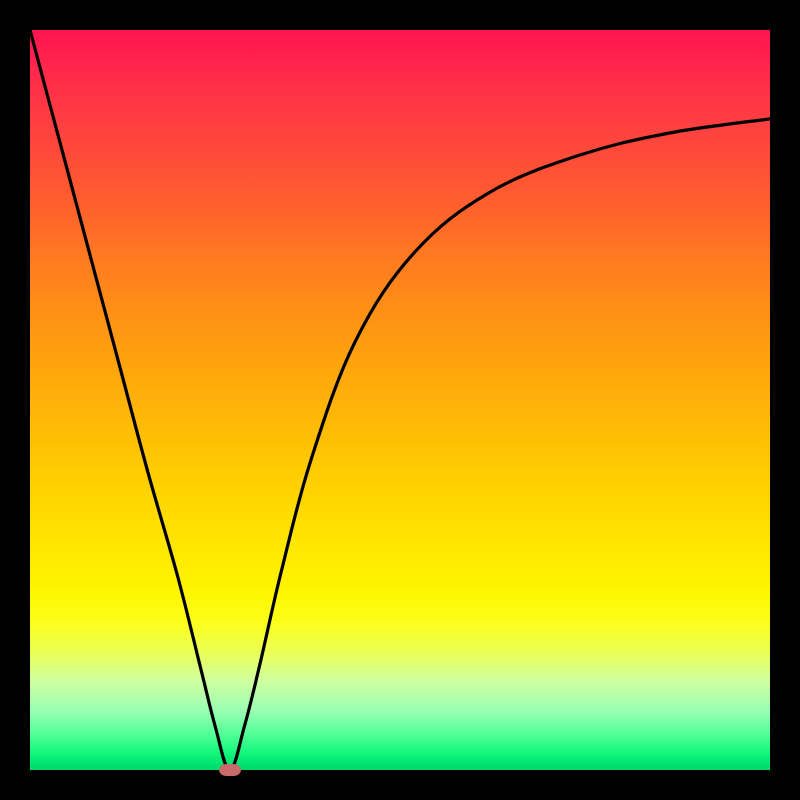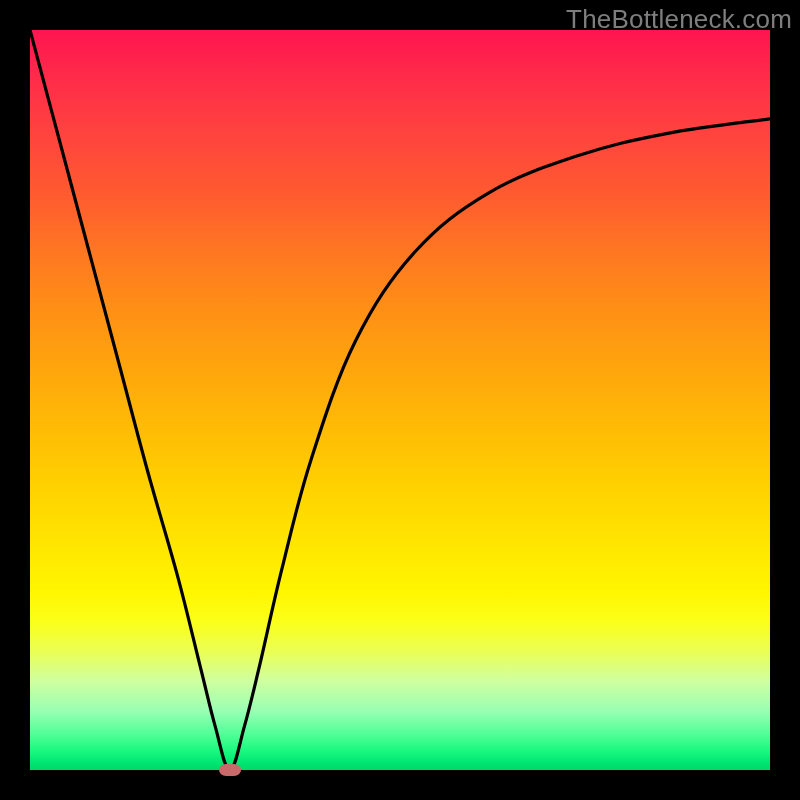--- a/index.html
+++ b/index.html
@@ -74,14 +74,13 @@
 </head>
 <body>
 
 <div class="frame">
   <div class="plot-area">
     <svg class="curve-layer" viewBox="0 0 740 740" preserveAspectRatio="none">
       <path fill="none" stroke="#000000" stroke-width="3.2" stroke-linecap="round" d="M 0.0 0.0 C 5.3 20.0, 18.9 71.0, 29.6 111.0 C 40.3 151.0, 48.5 182.0, 59.2 222.0 C 69.9 262.0, 78.1 293.0, 88.8 333.0 C 99.5 373.0, 107.7 405.4, 118.4 444.0 C 129.1 482.6, 138.7 513.0, 148.0 547.6 C 157.3 582.2, 163.5 609.8, 170.2 636.4 C 176.9 663.0, 179.7 677.0, 185.0 695.6 C 190.3 714.2, 194.5 740.0, 199.8 740.0 C 205.1 740.0, 209.3 714.2, 214.6 695.6 C 219.9 677.0, 222.7 664.4, 229.4 636.4 C 236.1 608.4, 242.3 577.5, 251.6 540.2 C 260.9 502.9, 267.9 470.5, 281.2 429.2 C 294.5 387.9, 307.0 348.1, 325.6 310.8 C 344.2 273.5, 360.8 248.6, 384.8 222.0 C 408.8 195.4, 429.5 180.1, 458.8 162.8 C 488.1 145.5, 515.6 136.5, 547.6 125.8 C 579.6 115.1, 601.8 110.3, 636.4 103.6 C 671.0 96.9, 721.4 91.5, 740.0 88.8"></path>
     </svg>
     <div class="min-marker" style="left: 199.8px; top: 740px; background: rgb(201, 106, 106);"></div>
   </div>
-  <div class="watermark">TheBottleneck.com</div>
 </div>
 
 </body></html>

